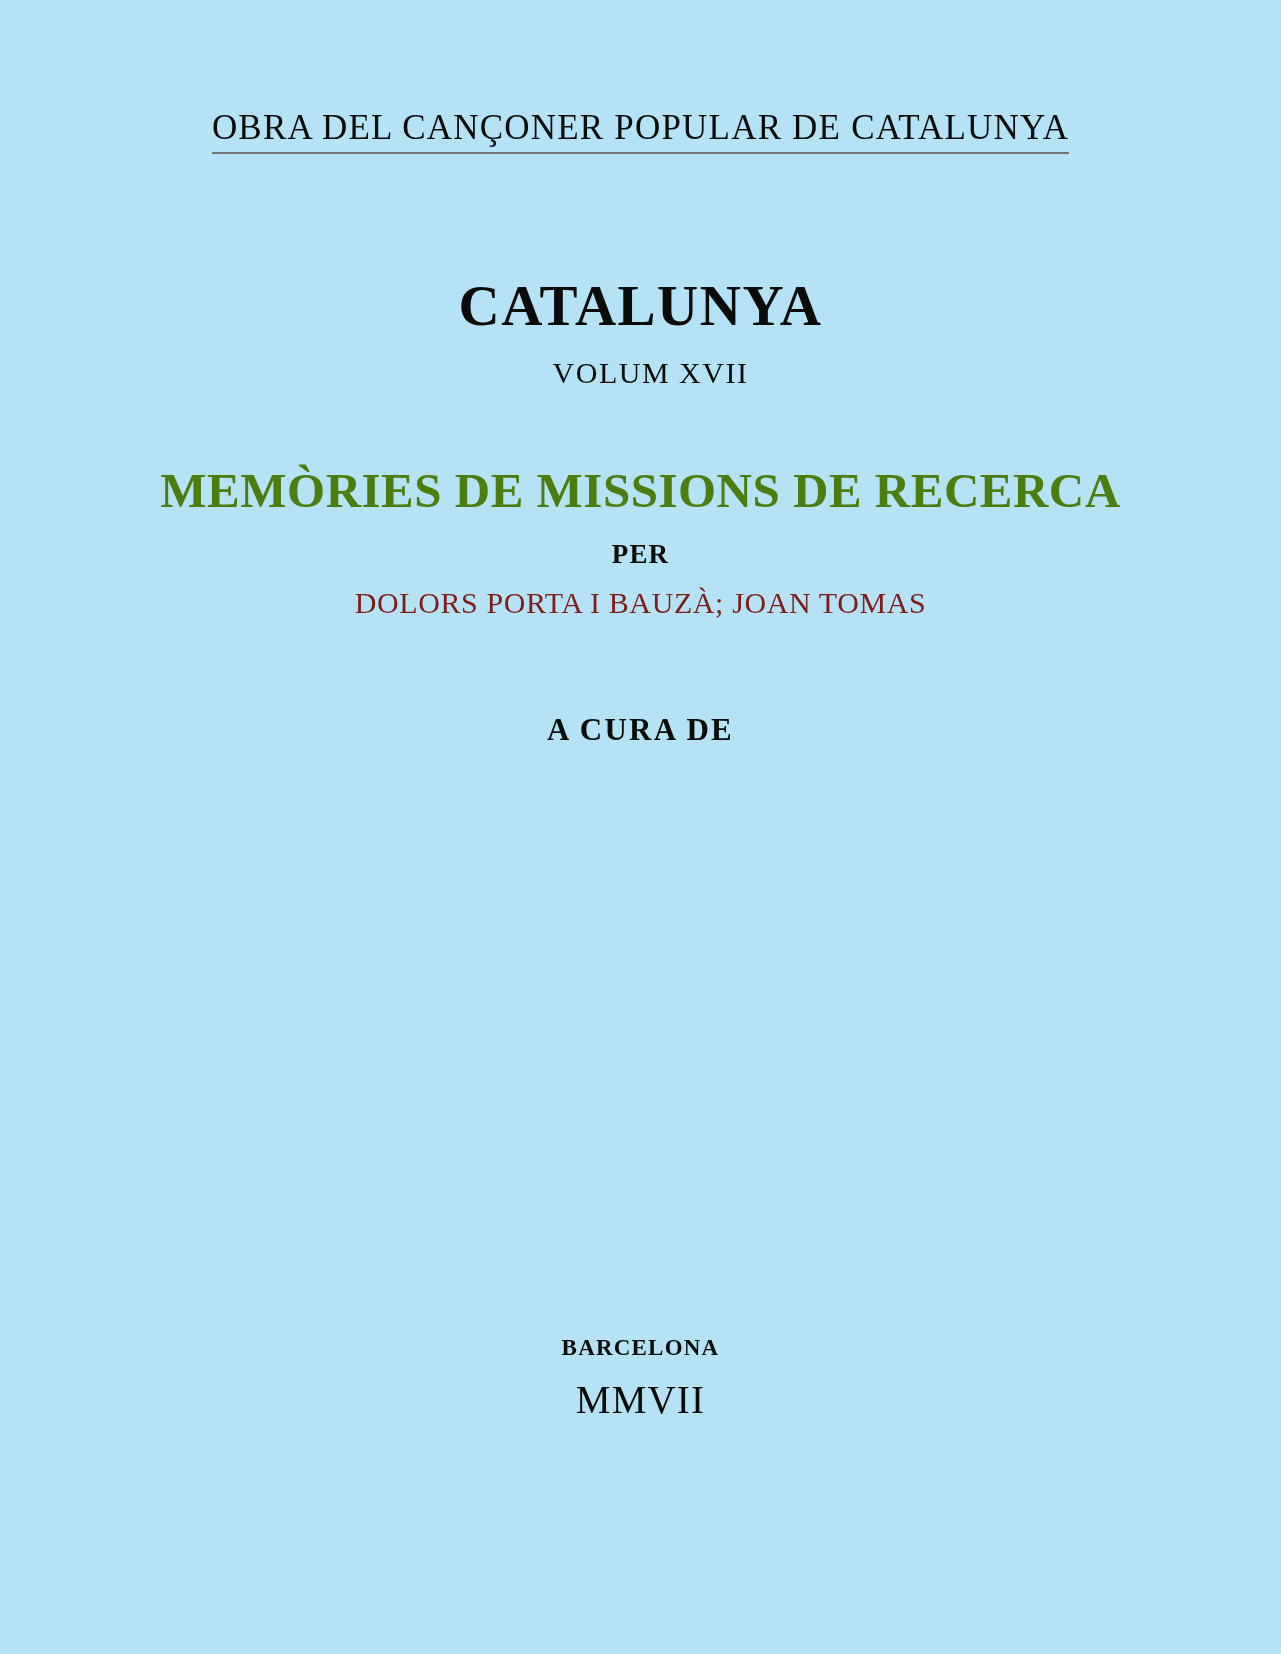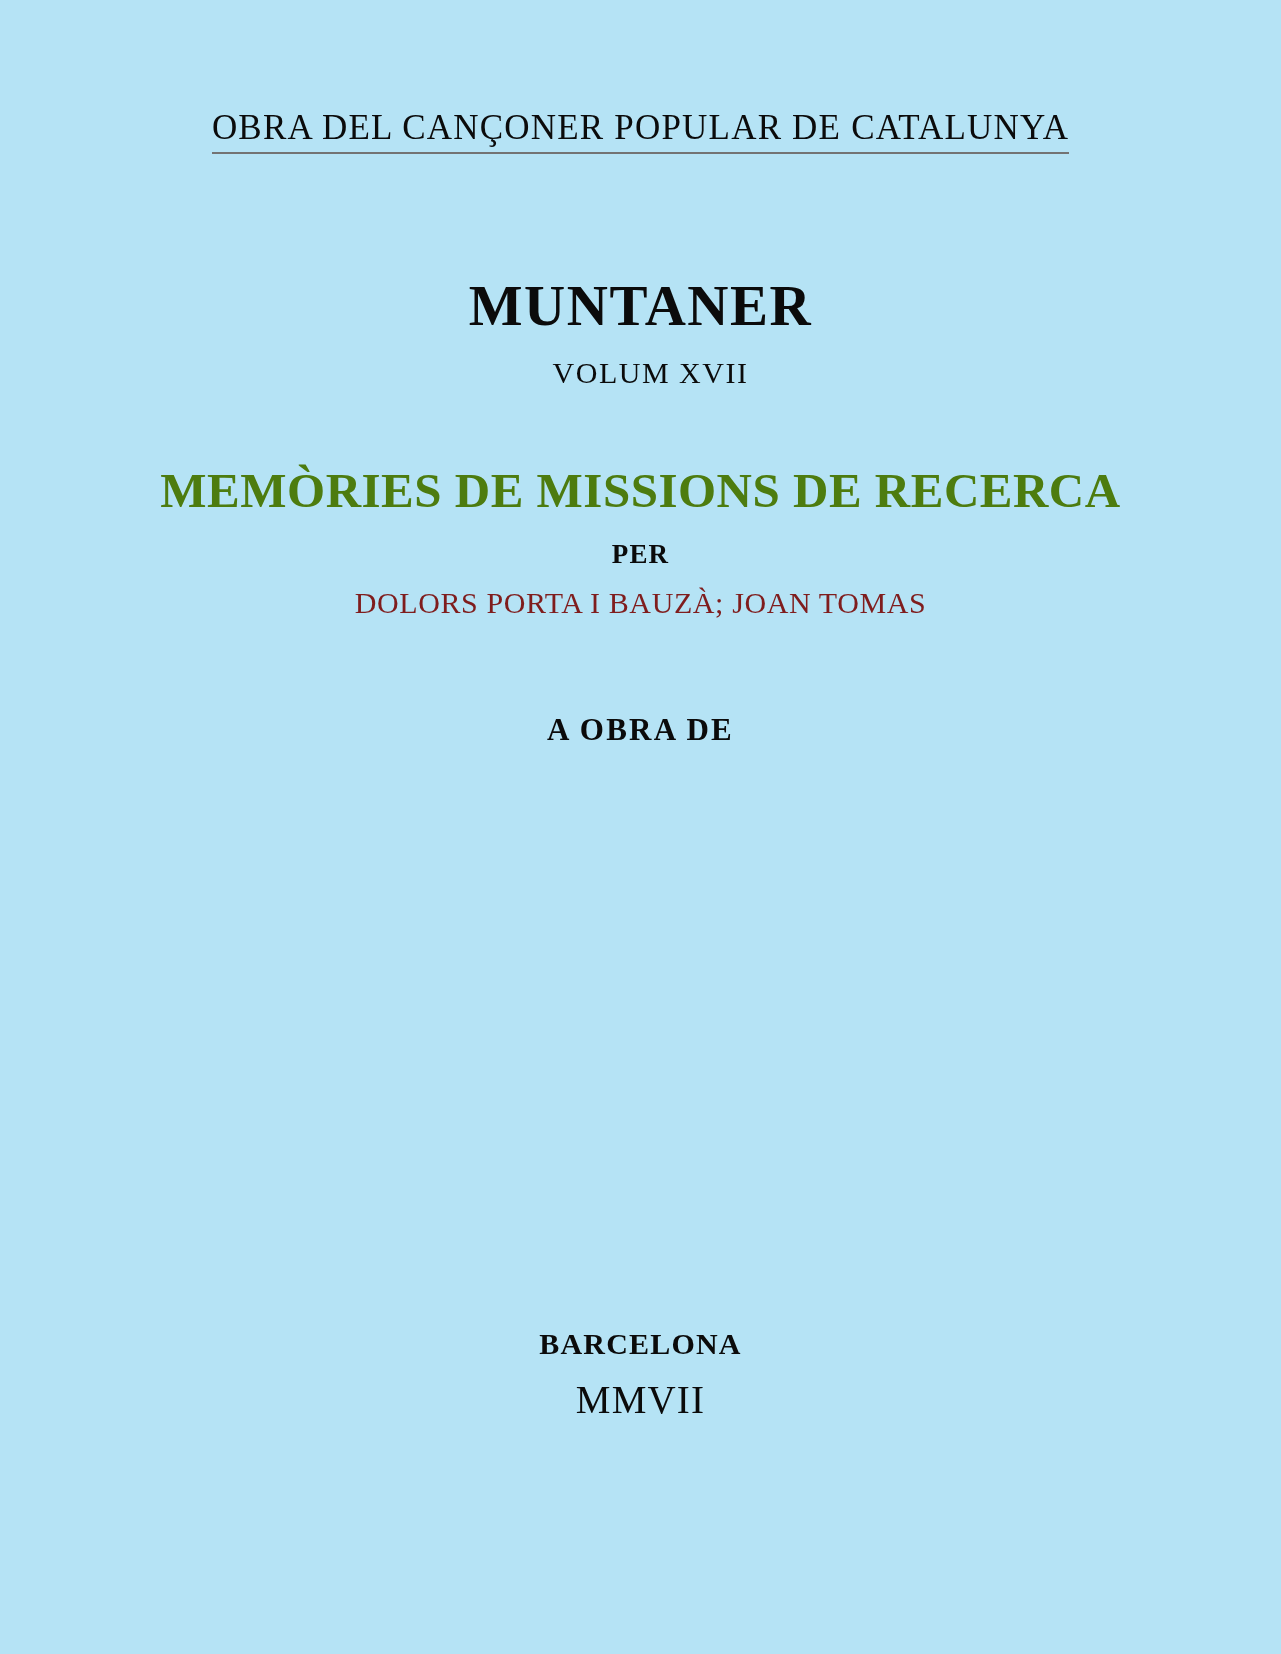--- a/index.html
+++ b/index.html
@@ -96,21 +96,21 @@
   }
 
   .imprint {
     position: absolute;
     left: 0;
     right: 0;
     bottom: 232px;
     text-align: center;
   }
   .city {
-    font-size: 30px;
+    font-size: 23px;
     font-weight: bold;
     letter-spacing: 1.2px;
     color: #0b0b0b;
   }
   .year {
     margin-top: 16px;
     font-size: 39px;
     letter-spacing: 1.2px;
     color: #0b0b0b;
   }
@@ -118,31 +118,31 @@
 </head>
 <body>
 
 <div class="page">
   <div class="content">
 
     <div class="series-title">
       <span class="underline">OBRA DEL CANÇONER POPULAR DE CATALUNYA</span>
     </div>
 
-    <div class="main-title">MUNTANER</div>
+    <div class="main-title">CATALUNYA</div>
 
     <div class="volume">VOLUM XVII</div>
 
     <div class="subtitle">MEMÒRIES DE MISSIONS DE RECERCA</div>
 
     <div class="per">PER</div>
 
     <div class="authors">DOLORS PORTA I BAUZÀ; JOAN TOMAS</div>
 
-    <div class="editor-label">A OBRA DE</div>
+    <div class="editor-label">A CURA DE</div>
 
 
   </div>
 
   <div class="imprint">
     <div class="city">BARCELONA</div>
     <div class="year">MMVII</div>
   </div>
 </div>
 

